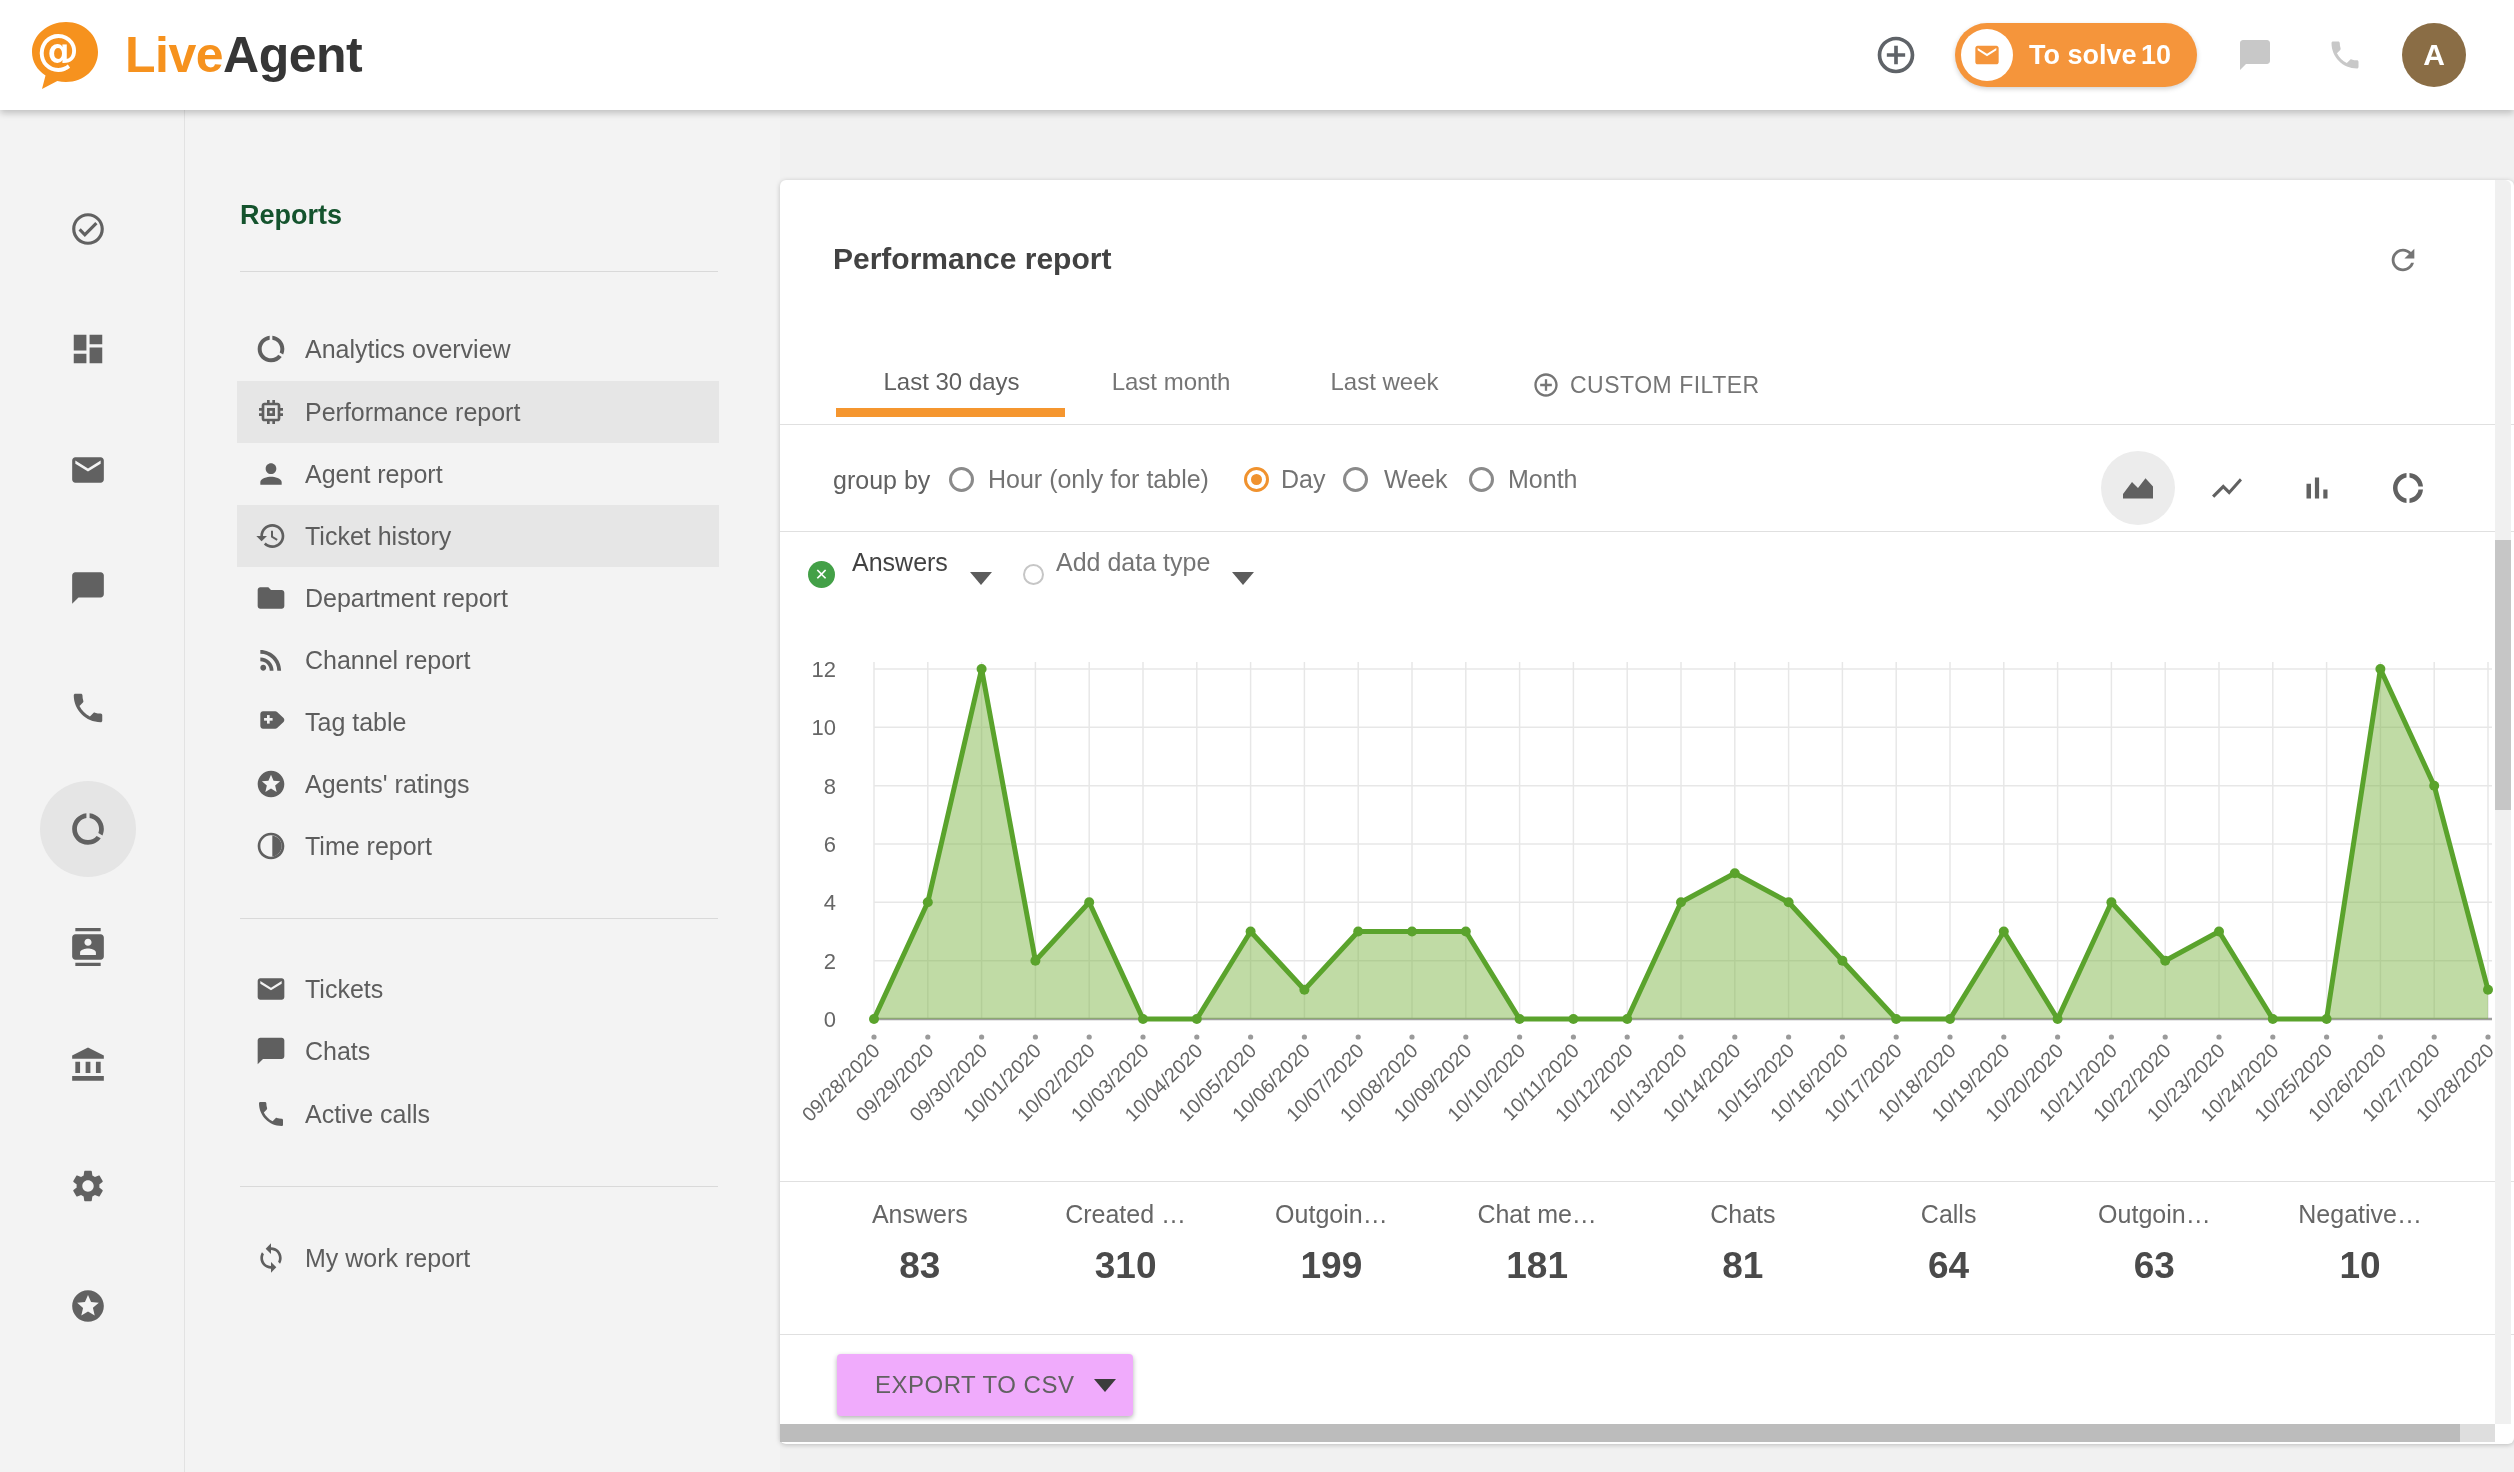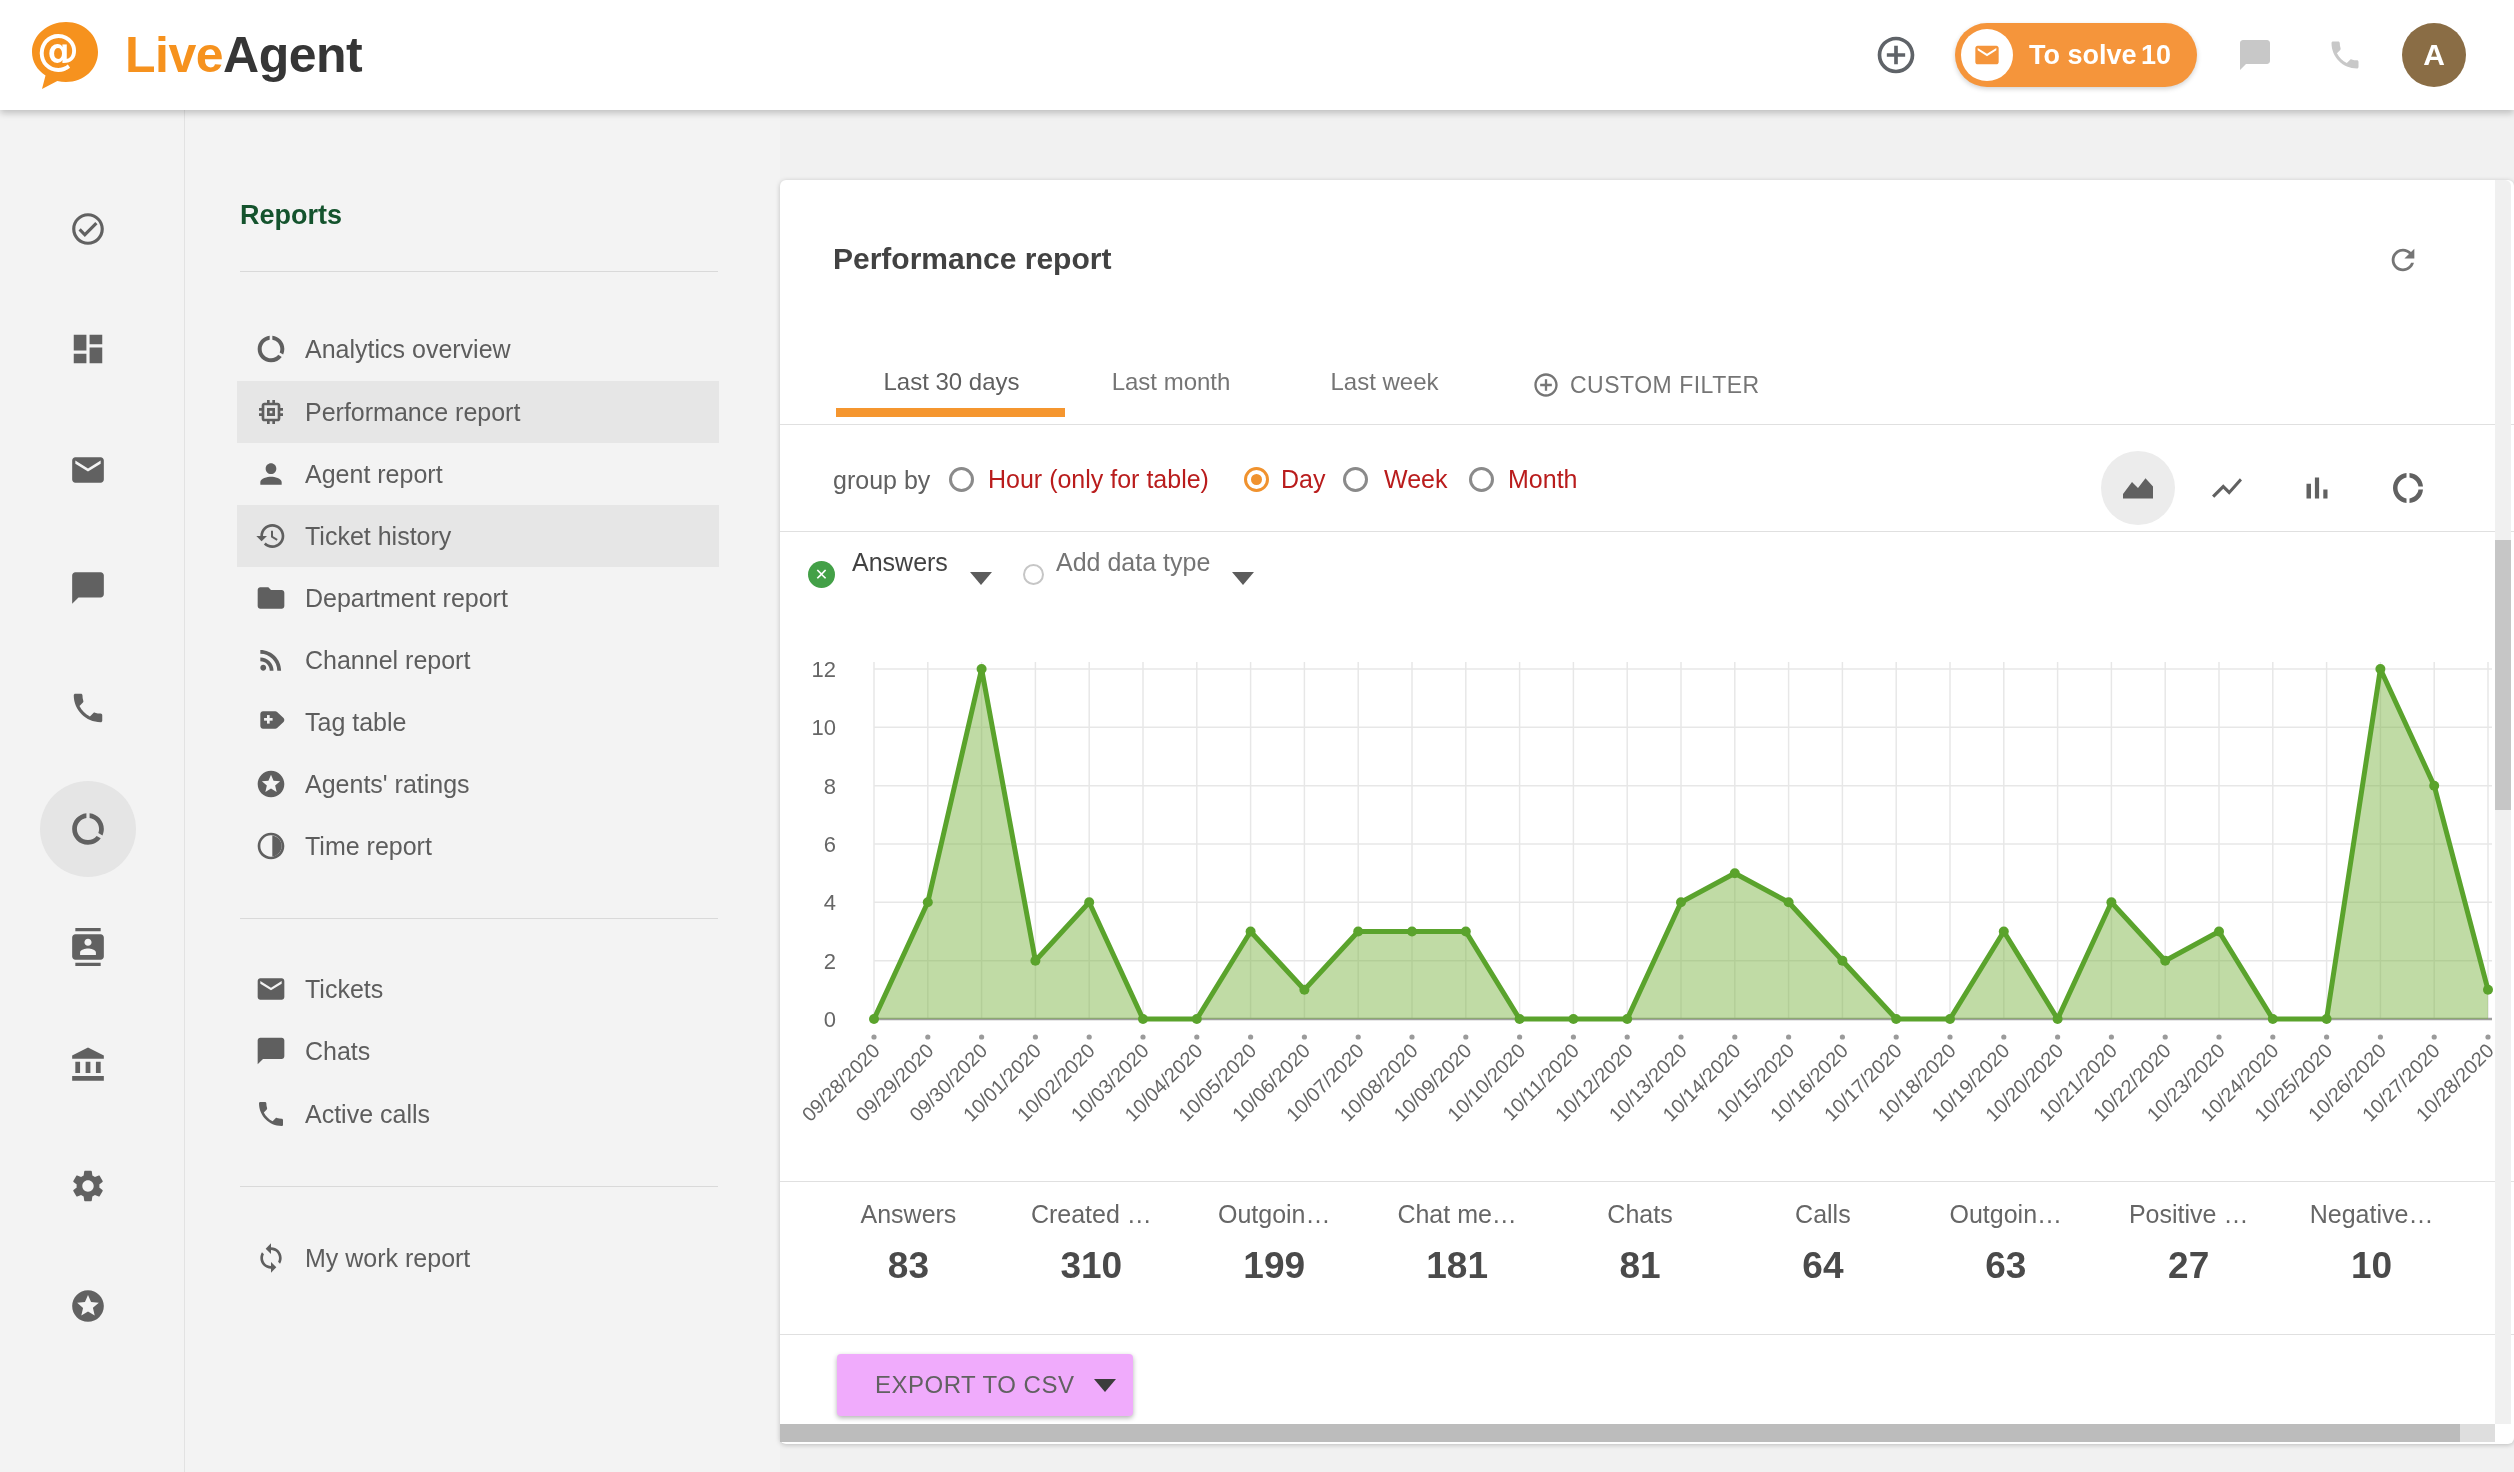--- a/index.html
+++ b/index.html
@@ -52,21 +52,21 @@
   .tab.active{color:#5f5f5f;}
   #tab-underline{left:56px;top:228px;width:229px;height:9px;background:#f5962f;}
   #custom-filter{top:191px;left:752px;display:flex;align-items:center;cursor:pointer;}
   #custom-filter .cf-label{font-size:23px;color:#757575;letter-spacing:.5px;margin-left:10px;}
   .hdiv{left:0;width:1734px;height:1px;background:#e0e0e0;}
   .gb-label{left:53px;top:286px;font-size:25px;color:#616161;}
   .radio{width:25px;height:25px;border-radius:50%;box-sizing:border-box;border:3px solid #8a8a8a;
     top:287px;background:#fff;cursor:pointer;}
   .radio.sel{border:3px solid #f0922e;}
   .radio.sel::after{content:"";position:absolute;left:4px;top:4px;width:11px;height:11px;border-radius:50%;background:#f0922e;}
-  .radio-label{top:285px;font-size:25px;color:#b91c1c;white-space:nowrap;cursor:pointer;}
+  .radio-label{top:285px;font-size:25px;color:#737373;white-space:nowrap;cursor:pointer;}
   .ct-circle{width:74px;height:74px;border-radius:50%;background:#ececec;top:271px;}
   .ct-ic{width:36px;height:36px;top:290px;cursor:pointer;z-index:2;}
   
   #chip-x{left:28px;top:381px;width:27px;height:27px;border-radius:50%;background:#43a047;color:#fff;
     font-size:16px;font-weight:bold;display:flex;align-items:center;justify-content:center;cursor:pointer;}
   #chip-label{left:72px;top:368px;font-size:25px;color:#424242;}
   .caret{width:0;height:0;border-left:11px solid transparent;border-right:11px solid transparent;
     border-top:13px solid #5c5c5c;top:392px;cursor:pointer;}
   #add-radio{left:243px;top:384px;width:21px;height:21px;border-radius:50%;box-sizing:border-box;
     border:2px solid #c6c6c6;background:#fff;cursor:pointer;}
@@ -534,24 +534,20 @@
       </div>
       <div class="stat-col">
         <div class="stat-label">Calls</div>
         <div class="stat-value">64</div>
       </div>
       <div class="stat-col">
         <div class="stat-label">Outgoin…</div>
         <div class="stat-value">63</div>
       </div>
       <div class="stat-col">
-        <div class="stat-label">Positive …</div>
-        <div class="stat-value">27</div>
-      </div>
-      <div class="stat-col">
         <div class="stat-label">Negative…</div>
         <div class="stat-value">10</div>
       </div>
     </div>
   <div class="abs hdiv" style="top:1154px;"></div>
 
   <div id="export-btn" class="abs">
     <span class="ex-label">EXPORT TO CSV</span>
     <span class="caret"></span>
   </div>

